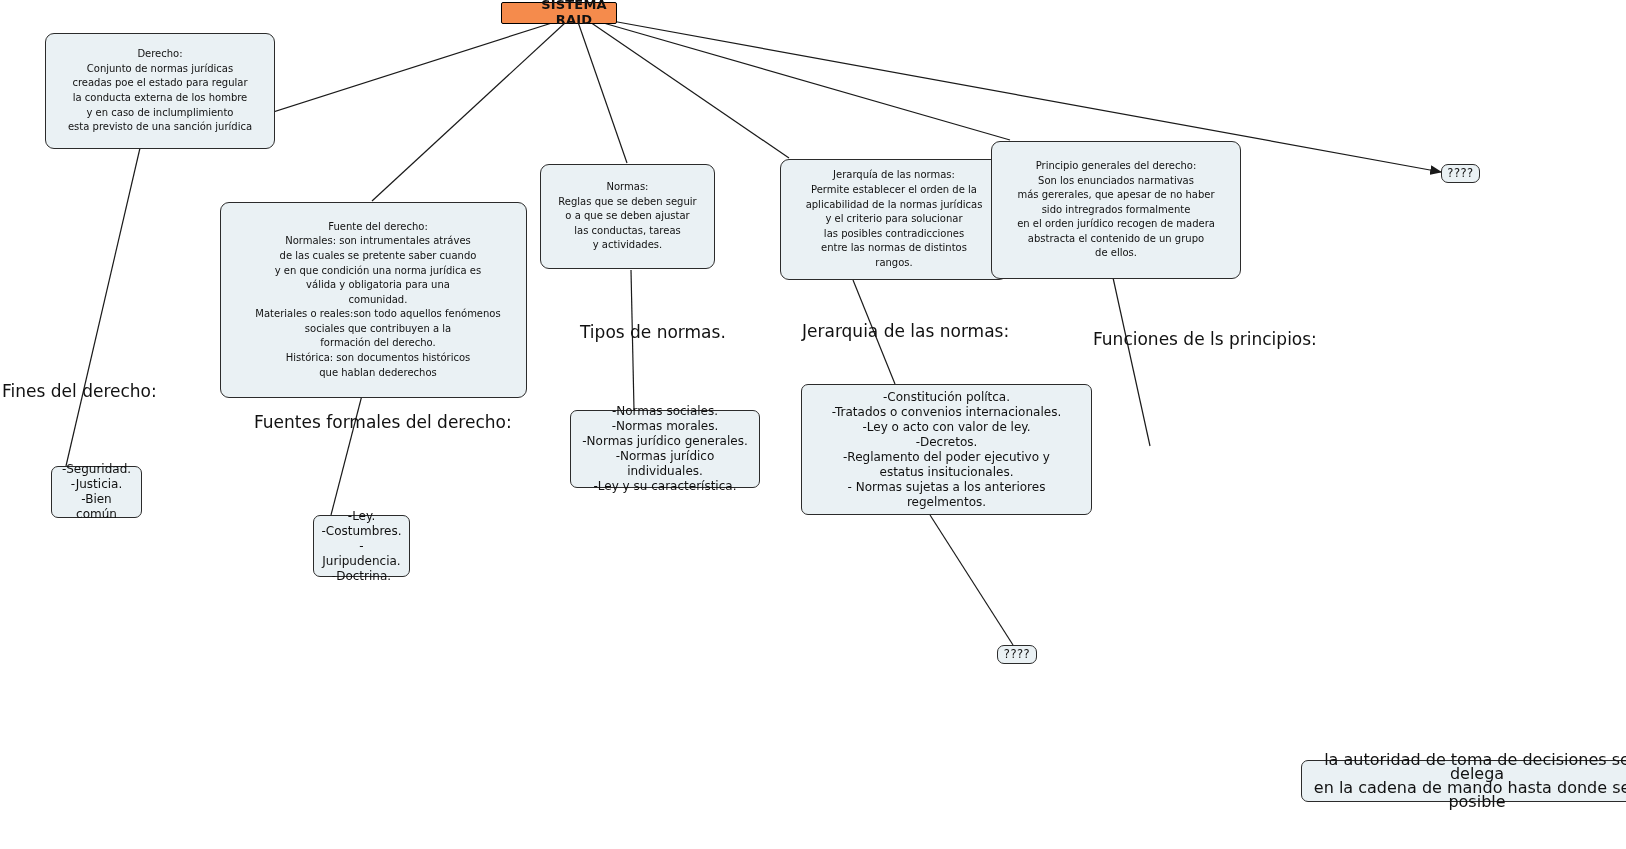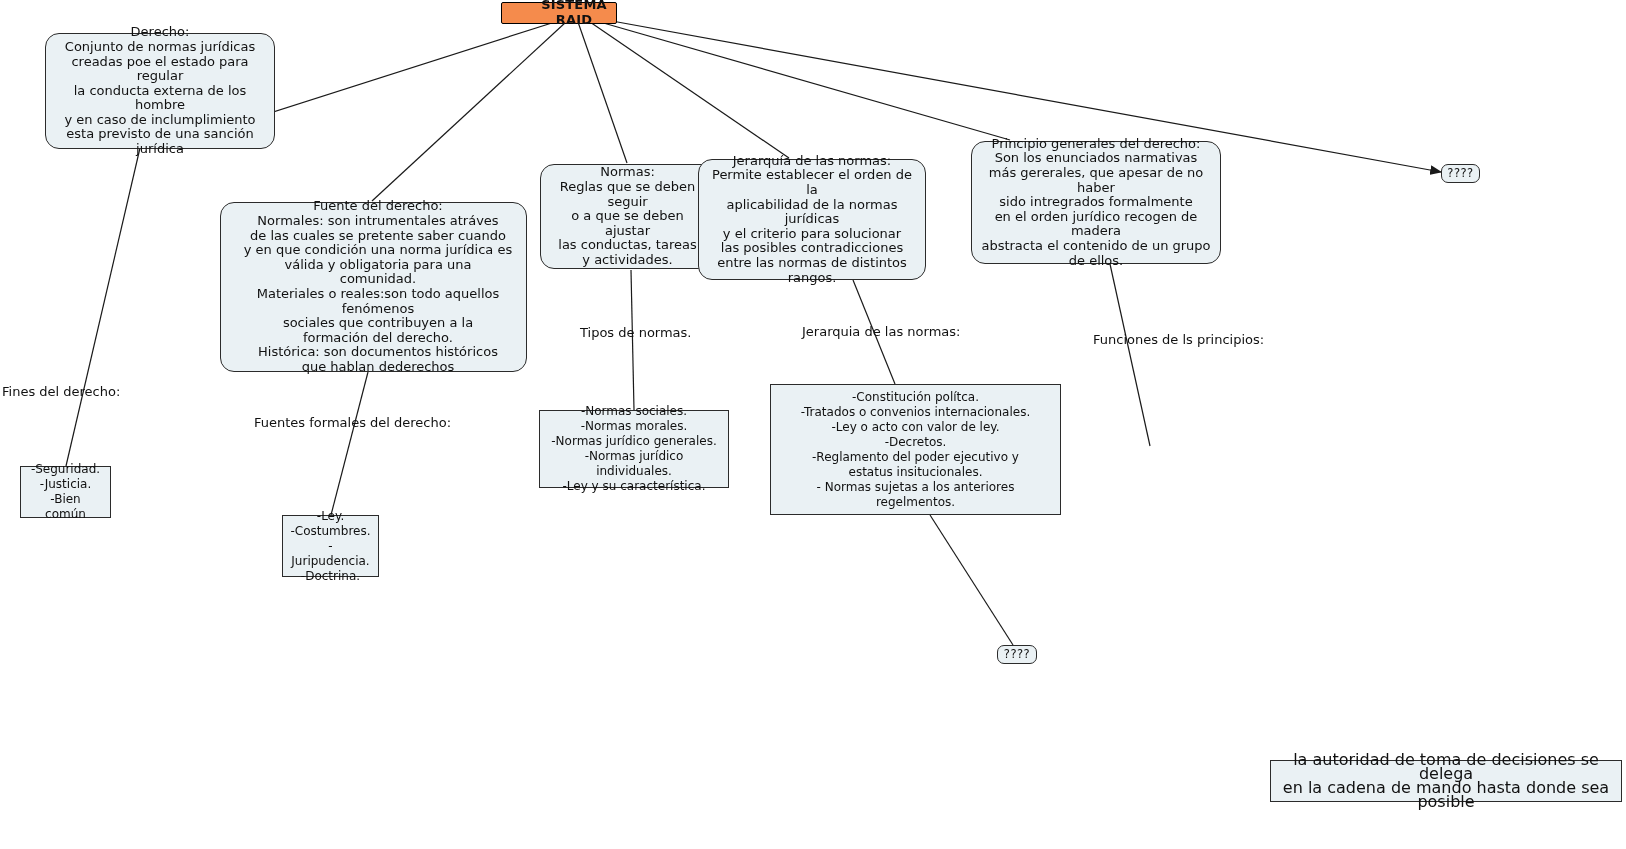--- a/index.html
+++ b/index.html
@@ -21,23 +21,23 @@
     top: 0;
     width: 1626px;
     height: 849px;
     pointer-events: none;
   }
   .node {
     position: absolute;
     box-sizing: border-box;
     background: #eaf1f4;
     border: 1px solid #2b2b2b;
-    border-radius: 14px;
+    border-radius: 9px;
     color: #111111;
-    font-size: 13px;
+    font-size: 10px;
     line-height: 14.6px;
     text-align: center;
     padding: 5px 7px;
     white-space: pre-line;
     display: flex;
     align-items: center;
     justify-content: center;
   }
   .node.root {
     background: #f58B4C;
@@ -48,28 +48,29 @@
     letter-spacing: 0.2px;
     padding: 2px 8px;
   }
   .node.unknown {
     font-size: 11.5px;
     letter-spacing: 0.5px;
     border-radius: 7px;
     padding: 2px 6px;
   }
   .node.plain {
-    border-radius: 0;
+    border-radius: 7px;
     font-size: 12px;
     line-height: 15px;
+    margin-left: 31px;
   }
   .link-label {
     position: absolute;
     color: #111111;
-    font-size: 13px;
+    font-size: 17px;
     line-height: 15px;
     white-space: pre-line;
     background: transparent;
   }
 </style>
 </head>
 <body>
 
 <div id="canvas">
 
@@ -98,47 +99,47 @@
 
   <div class="node root" style="left:501px; top:2px; width:116px; height:22px;padding-left:38px;">SISTEMA RAID</div>
 
   <div class="node" style="left:45px; top:33px; width:230px; height:116px;">Derecho:
 Conjunto de normas jurídicas
 creadas poe el estado para regular
 la conducta externa de los hombre
 y en caso de inclumplimiento
 esta previsto de una sanción jurídica</div>
 
-  <div class="node" style="left:220px; top:202px; width:307px; height:170px;padding-left:16px;">Fuente del derecho:
+  <div class="node" style="left:220px; top:202px; width:307px; height:196px;padding-left:16px;">Fuente del derecho:
 Normales: son intrumentales atráves
 de las cuales se pretente saber cuando
 y en que condición una norma jurídica es
 válida y obligatoria para una
 comunidad.
 Materiales o reales:son todo aquellos fenómenos
 sociales que contribuyen a la
 formación del derecho.
 Histórica: son documentos históricos
 que hablan dederechos</div>
 
   <div class="node" style="left:540px; top:164px; width:175px; height:105px;text-align:center;">Normas:
 Reglas que se deben seguir
 o a que se deben ajustar
 las conductas, tareas
 y actividades.</div>
 
-  <div class="node" style="left:698px; top:159px; width:228px; height:121px;">Jerarquía de las normas:
+  <div class="node" style="left:780px; top:159px; width:228px; height:121px;">Jerarquía de las normas:
 Permite establecer el orden de la
 aplicabilidad de la normas jurídicas
 y el criterio para solucionar
 las posibles contradicciones
 entre las normas de distintos
 rangos.</div>
 
-  <div class="node" style="left:971px; top:141px; width:250px; height:123px;">Principio generales  del derecho:
+  <div class="node" style="left:991px; top:141px; width:250px; height:138px;">Principio generales  del derecho:
 Son los enunciados narmativas
 más gererales, que apesar de no haber
 sido intregrados formalmente
 en el orden jurídico recogen de madera
 abstracta  el contenido de un grupo
 de ellos.</div>
 
   <div class="node plain" style="left:20px; top:466px; width:91px; height:52px;">-Seguridad.
 -Justicia.
 -Bien común</div>

